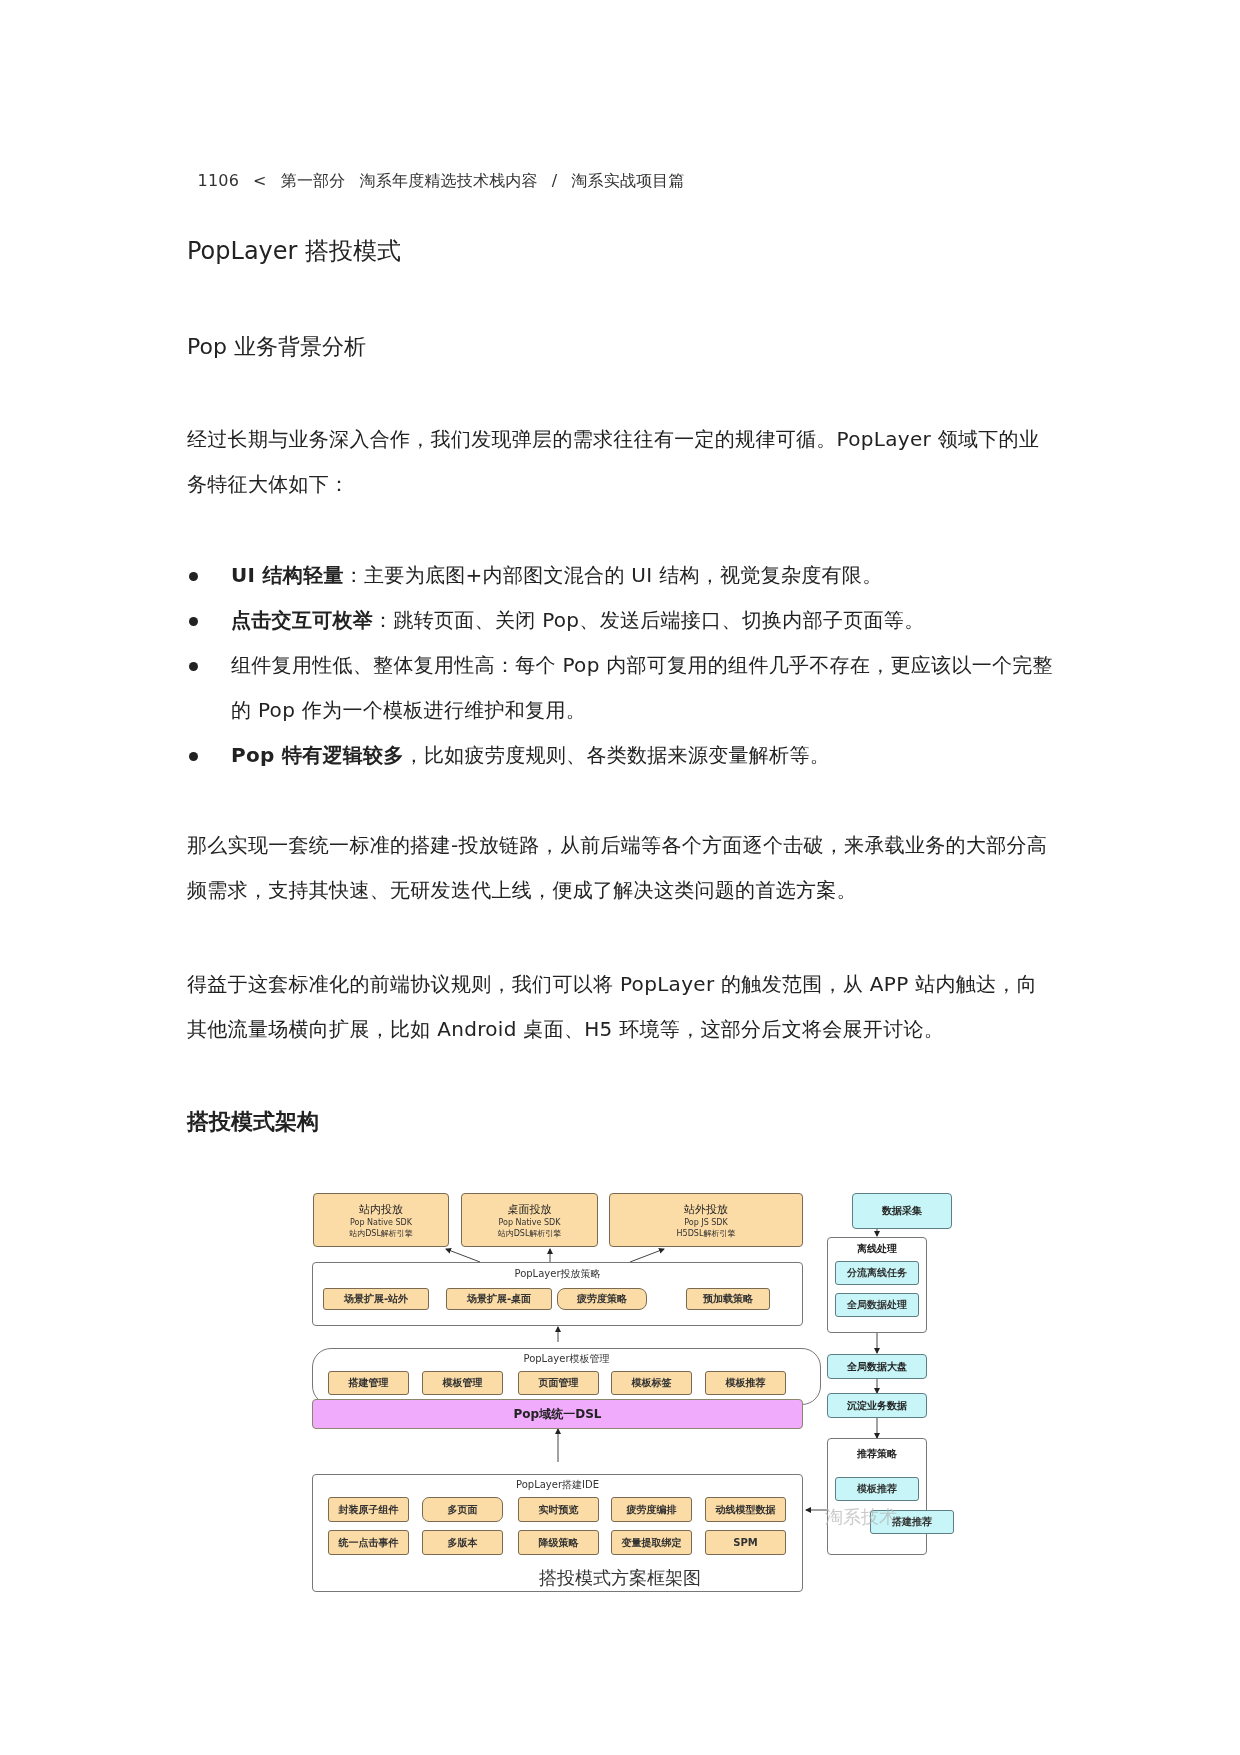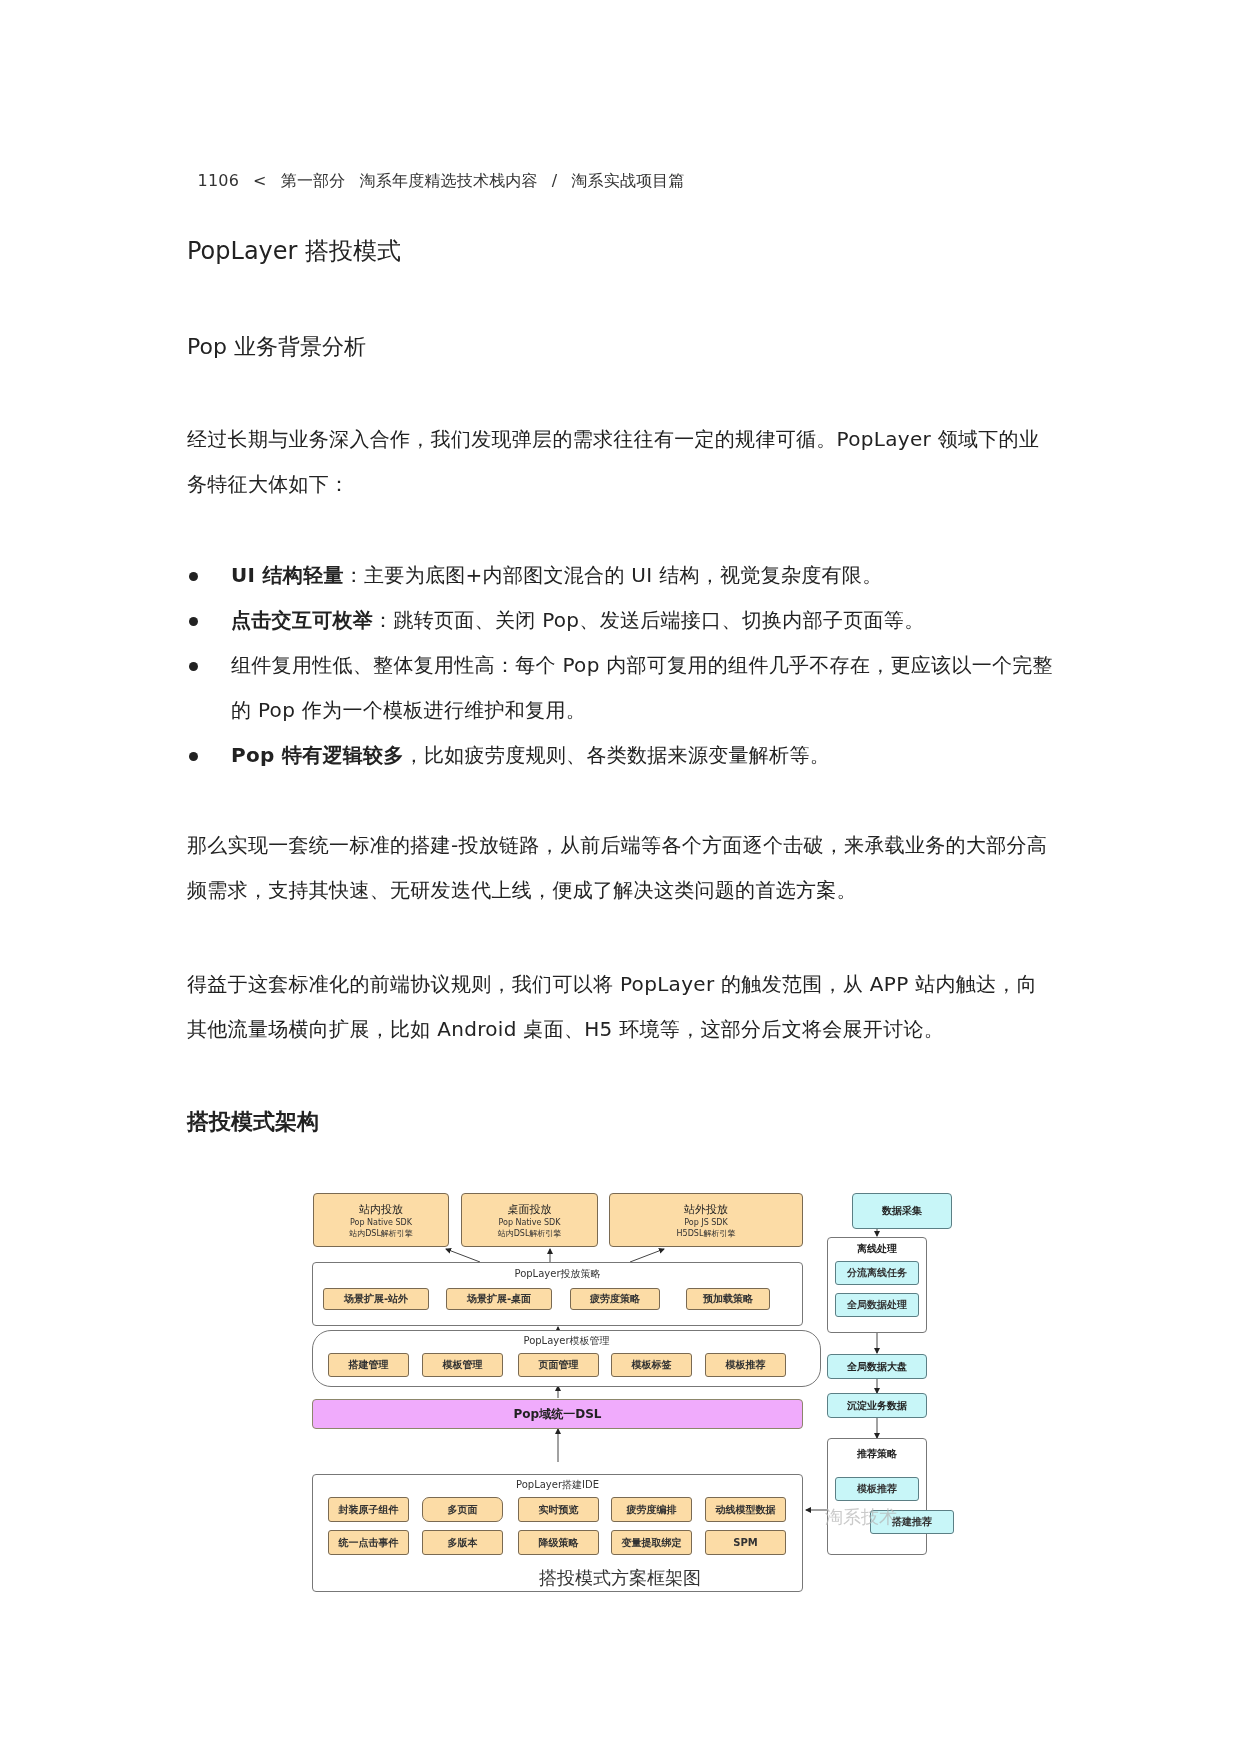--- a/index.html
+++ b/index.html
@@ -105,25 +105,25 @@
   <div class="box orange center" style="left:309px;top:13px;width:194px;height:54px;flex-direction:column;">
     <div class="tb-title">站外投放</div>
     <div class="tb-sub">Pop JS SDK</div>
     <div class="tb-sub">H5DSL解析引擎</div>
   </div>
 
   <div class="box white" style="left:12px;top:82px;width:491px;height:64px;">
     <div class="grp-title" style="top:4px;">PopLayer投放策略</div>
     <div class="chip box orange center" style="left:10px;top:25px;width:106px;height:22px;">场景扩展-站外</div>
     <div class="chip box orange center" style="left:133px;top:25px;width:106px;height:22px;">场景扩展-桌面</div>
-    <div class="chip box orange center" style="left:257px;top:25px;width:90px;height:22px;">疲劳度策略</div>
+    <div class="chip box orange center" style="left:244px;top:25px;width:90px;height:22px;border-radius:8px;">疲劳度策略</div>
     <div class="chip box orange center" style="left:373px;top:25px;width:84px;height:22px;">预加载策略</div>
   </div>
 
-  <div class="box white" style="left:12px;top:150px;width:509px;height:57px;border-radius:19px;">
+  <div class="box white" style="left:12px;top:168px;width:509px;height:57px;border-radius:19px;">
     <div class="grp-title" style="top:3px;">PopLayer模板管理</div>
     <div class="chip box orange center" style="left:15px;top:22px;width:81px;height:24px;">搭建管理</div>
     <div class="chip box orange center" style="left:109px;top:22px;width:81px;height:24px;">模板管理</div>
     <div class="chip box orange center" style="left:205px;top:22px;width:81px;height:24px;">页面管理</div>
     <div class="chip box orange center" style="left:298px;top:22px;width:81px;height:24px;">模板标签</div>
     <div class="chip box orange center" style="left:392px;top:22px;width:81px;height:24px;">模板推荐</div>
   </div>
 
   <div class="box yellow center" style="left:12px;top:219px;width:491px;height:30px;">
     <span class="dsl-label">Pop域统一DSL</span>

